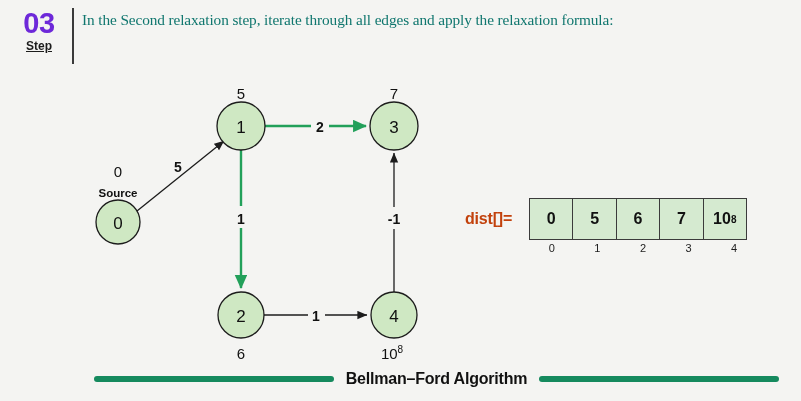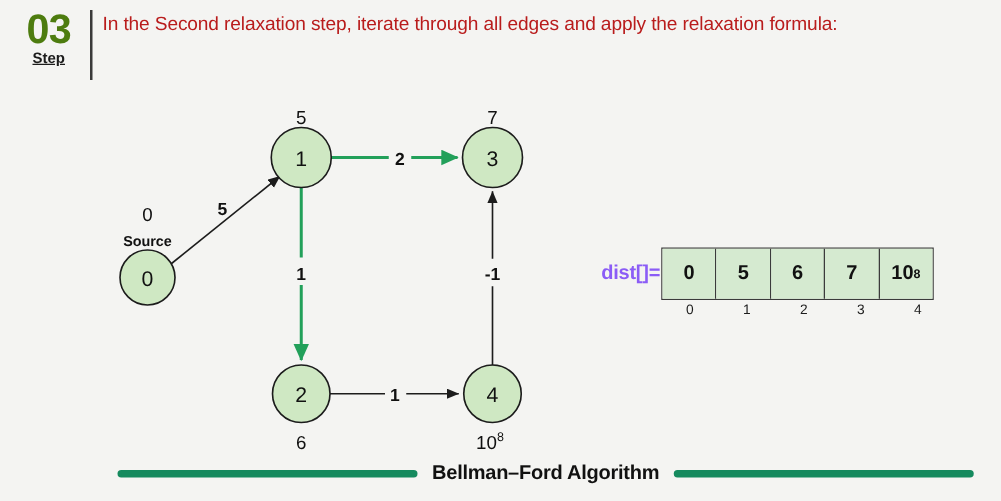--- a/index.html
+++ b/index.html
@@ -22,23 +22,23 @@
     left: 0; top: 0;
     width: 801px; height: 72px;
   }
   #step-badge {
     position: absolute;
     left: 10px; top: 6px;
     width: 58px;
     text-align: center;
   }
   #step-number {
-    font-size: 33px;
-    font-weight: bold;
-    color: #4d7c0f;
+    font-size: 29px;
+    font-weight: bold;
+    color: #6d28d9;
     line-height: 34px;
     letter-spacing: -0.5px;
   }
   #step-word {
     font-size: 12px;
     font-weight: bold;
     color: #1c1c1c;
     line-height: 14px;
     margin-top: -1px;
     text-decoration: underline;
@@ -48,22 +48,23 @@
     left: 72px; top: 8px;
     width: 2px; height: 56px;
     background: #3a3a3a;
   }
   #header-text {
     position: absolute;
     left: 82px; top: 9px;
     width: 710px;
     font-size: 15.3px;
     line-height: 21px;
-    color: #b91c1c;
+    color: #0f766e;
     letter-spacing: -0.1px;
+    font-family: Liberation Serif, serif;
   }
 
   
   #graph-area {
     position: absolute;
     left: 0; top: 72px;
     width: 470px; height: 290px;
   }
   #graph-svg { display: block; }
 
@@ -114,24 +115,24 @@
   }
 
   
   #dist-area {
     position: absolute;
     left: 460px; top: 190px;
     width: 330px; height: 85px;
   }
   #dist-caption {
     position: absolute;
-    left: 21px; top: 20px;
+    left: 5px; top: 20px;
     font-size: 16px;
     font-weight: bold;
-    color: #8b5cf6;
+    color: #c2410c;
     letter-spacing: -0.2px;
   }
   #dist-table {
     position: absolute;
     left: 69px; top: 8px;
     display: flex;
     border: 1.6px solid #3b3b3b;
   }
   .dist-cell {
     width: 42.4px;

